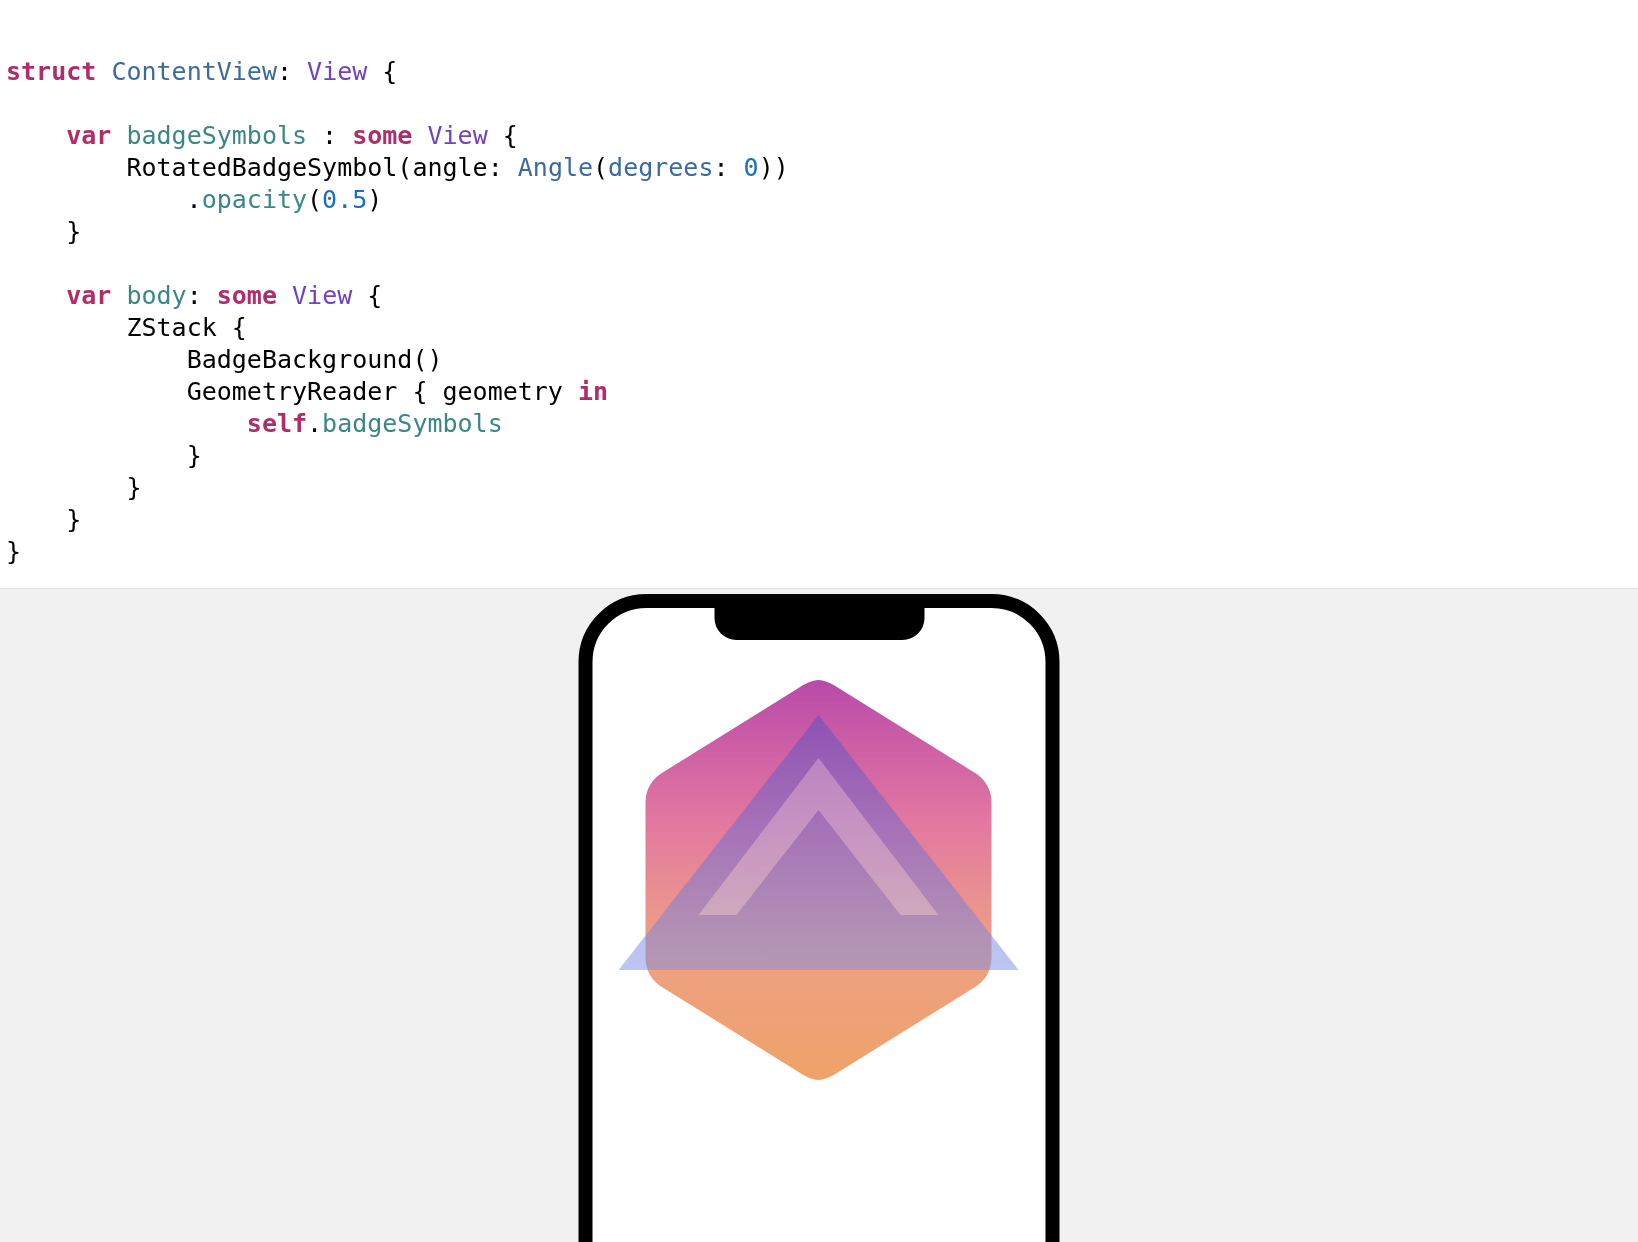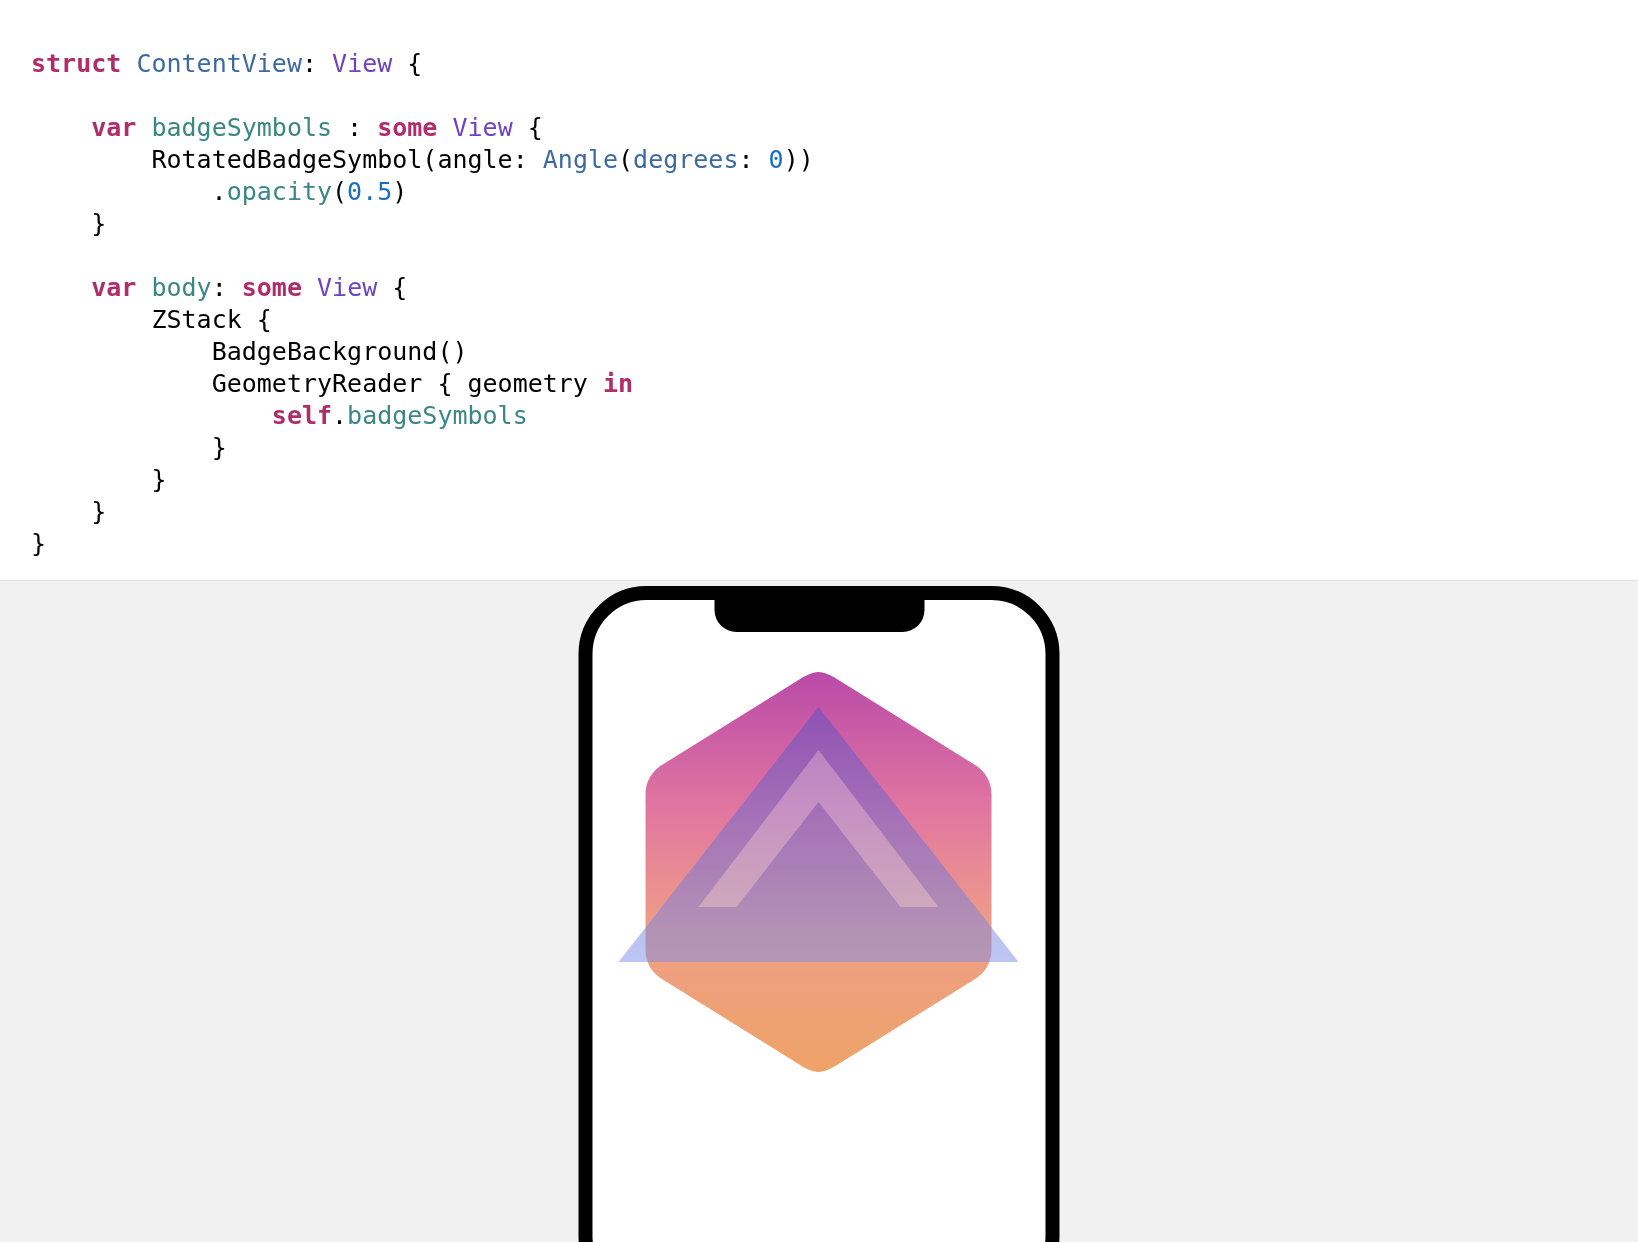--- a/index.html
+++ b/index.html
@@ -8,24 +8,23 @@
     width: 1638px;
     height: 1242px;
     background: #ffffff;
     font-family: ui-monospace, "SF Mono", Menlo, Consolas, monospace;
     font-size: 25px;
     line-height: 1.28;
     overflow: hidden;
   }
 
   .code-region {
-    padding: 16px 6px 20px 6px;
+    padding: 24px 6px 20px 6px;
     white-space: pre;
     color: #000000;
-    margin-left: 25px;
   }
 
   .tok-kw     { color: #b02d6b; font-weight: 600; }   
   .tok-type   { color: #3b6aa0; }                     
   .tok-type2  { color: #6f42c1; }                     
   .tok-prop   { color: #3b8686; }                     
   .tok-num    { color: #1b6ec2; }                     
   .tok-plain  { color: #000000; }
   .tok-call   { color: #000000; }
 

